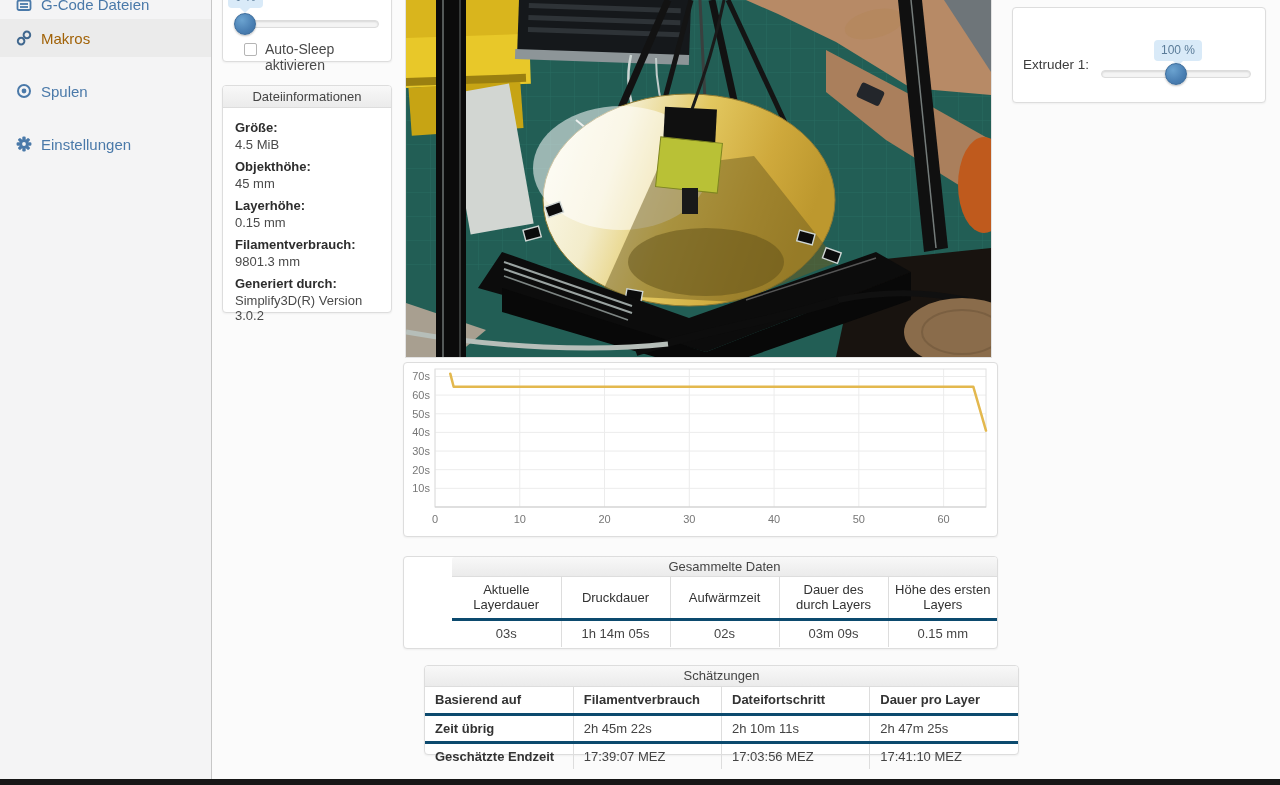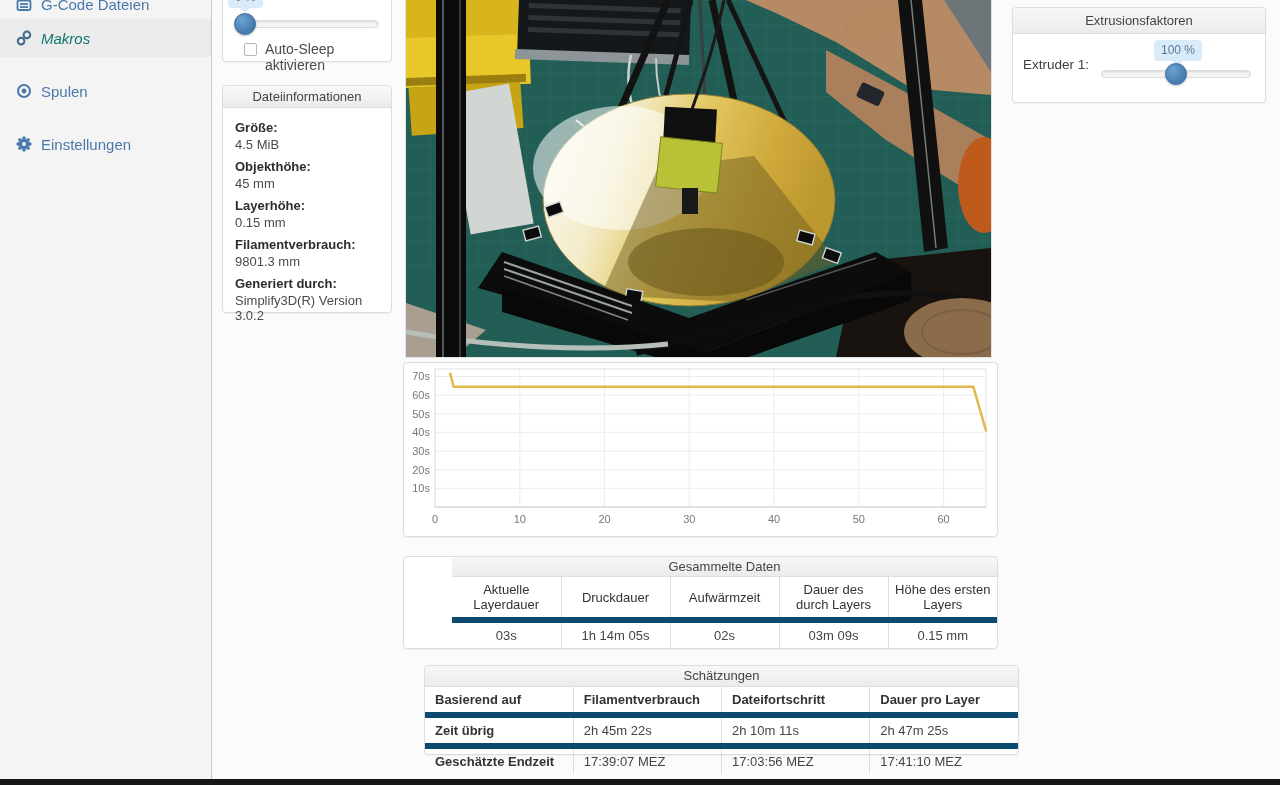--- a/index.html
+++ b/index.html
@@ -5,21 +5,21 @@
   * { margin:0; padding:0; box-sizing:border-box; }
   html,body { width:1280px; height:785px; overflow:hidden;
     font-family:"Liberation Sans", sans-serif; background:#fbfbfb; color:#444; }
   .stage { position:relative; width:1280px; height:785px; overflow:hidden; }
 
   
   .sidebar { position:absolute; left:0; top:0; width:212px; height:779px;
     background:#f4f4f5; border-right:1px solid #c7c7c7; }
   .side-item { position:absolute; left:0; width:211px; display:flex; align-items:center;
     gap:9px; padding-left:16px; font-size:15px; color:#4a79a9; cursor:pointer; }
-  .side-item.active { background:#ebebeb; color:#0f766e;font-style:italic; }
+  .side-item.active { background:#ebebeb; color:#a16207; }
   .side-item .ico { width:16px; height:16px; flex:0 0 16px; }
 
   
   .panel { position:absolute; background:#fff; border:1px solid #ddd; border-radius:4px;
     box-shadow:0 1px 2px rgba(0,0,0,.05); }
   .panel-hd { height:22px; line-height:21px; text-align:center; font-size:13px; color:#444;
     background:linear-gradient(#f8f8f8,#ebebeb); border-bottom:1px solid #ddd;
     border-radius:3px 3px 0 0; }
 
   
@@ -42,21 +42,21 @@
   .fi-label:first-child { margin-top:2px; }
   .fi-value { font-size:13px; color:#4a4a4a; margin-top:2px; }
 
   
   .webcam { position:absolute; left:405px; top:0; width:587px; height:358px;
     border:1px solid #e2e2e2; border-top:none; background:#225e55; overflow:hidden; }
   .webcam svg { display:block; }
 
   
   table { border-collapse:collapse; width:100%; table-layout:fixed; font-size:13px; color:#444; }
-  td,th { border-right:1px solid #ddd; border-top:6px solid #0c4a6e; vertical-align:middle; }
+  td,th { border-right:1px solid #ddd; border-top:3px solid #0c4a6e; vertical-align:middle; }
   td:last-child, th:last-child { border-right:none; }
   .tbl-center th { font-weight:normal; color:#333; text-align:center; padding:5px 6px; height:42px; }
   .tbl-center td { text-align:center; height:28px; }
   .tbl-left th, .tbl-left td { text-align:left; padding:5px 10px; height:27px; }
   .tbl-left .rowlabel { font-weight:bold; color:#333; }
   .tbl-left thead th { font-weight:bold; color:#333; }
 
   
   .ext-label { position:absolute; font-size:13.5px; color:#3d3d3d; }
 
@@ -324,21 +324,20 @@
           <td class="rowlabel">Geschätzte Endzeit</td>
           <td>17:39:07 MEZ</td>
           <td>17:03:56 MEZ</td>
           <td>17:41:10 MEZ</td>
         </tr>
       </tbody>
     </table>
   </div>
 
   <div class="panel" style="left:1012px; top:7px; width:254px; height:96px;">
-    <div class="panel-hd" style="height:26px; line-height:25px;">Extrusionsfaktoren</div>
     <span class="ext-label" style="left:10px; top:49px;">Extruder 1:</span>
     <div class="slider-tip" style="left:141px; top:32px; min-width:30px;">100 %</div>
     <div class="slider-track" style="left:88px; top:62px; width:150px;"></div>
     <div class="slider-handle" style="left:152px; top:55px;"></div>
   </div>
 
   <div class="bottom-bar"></div>
 </div>
 
 </body></html>

